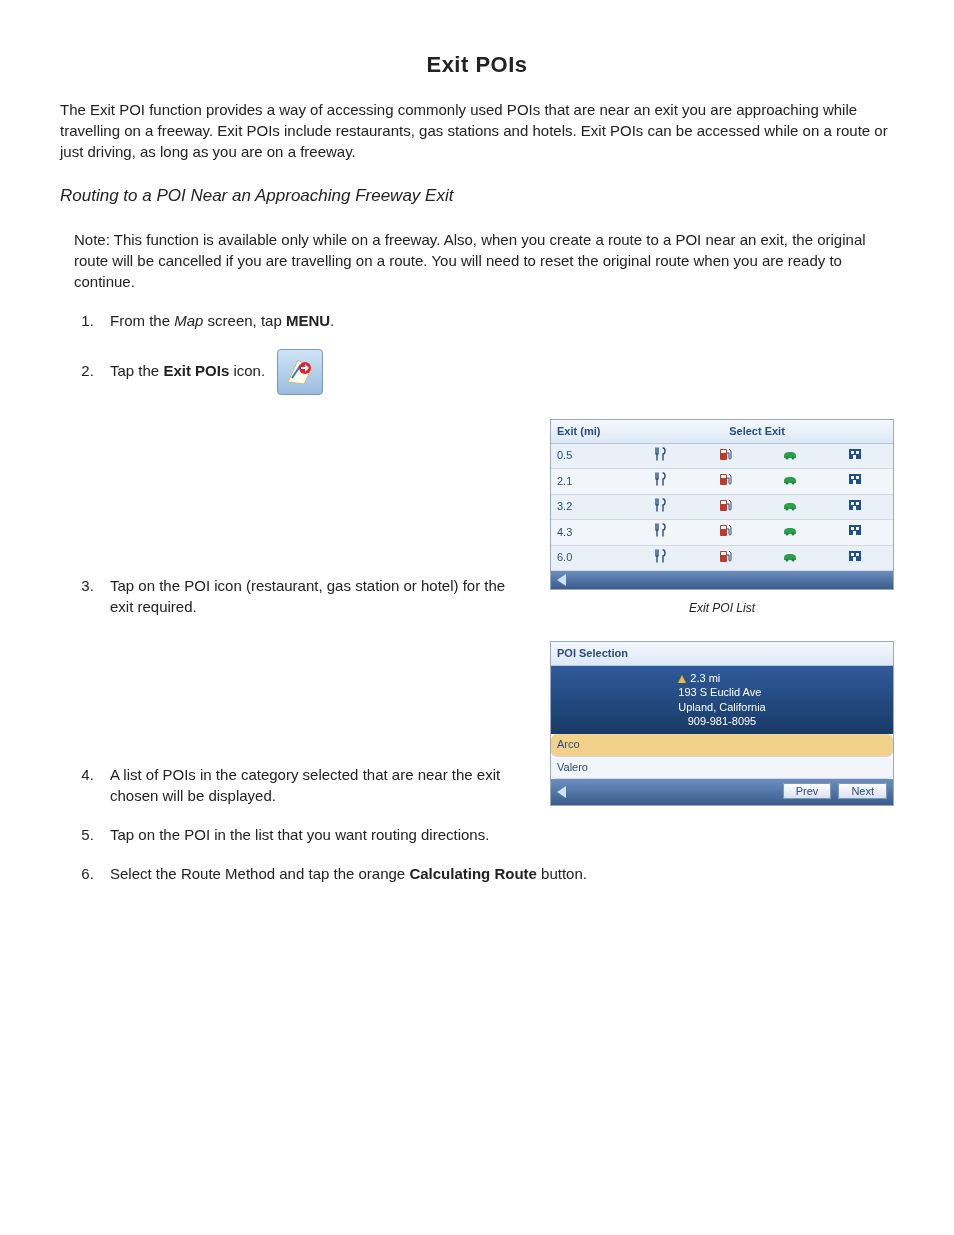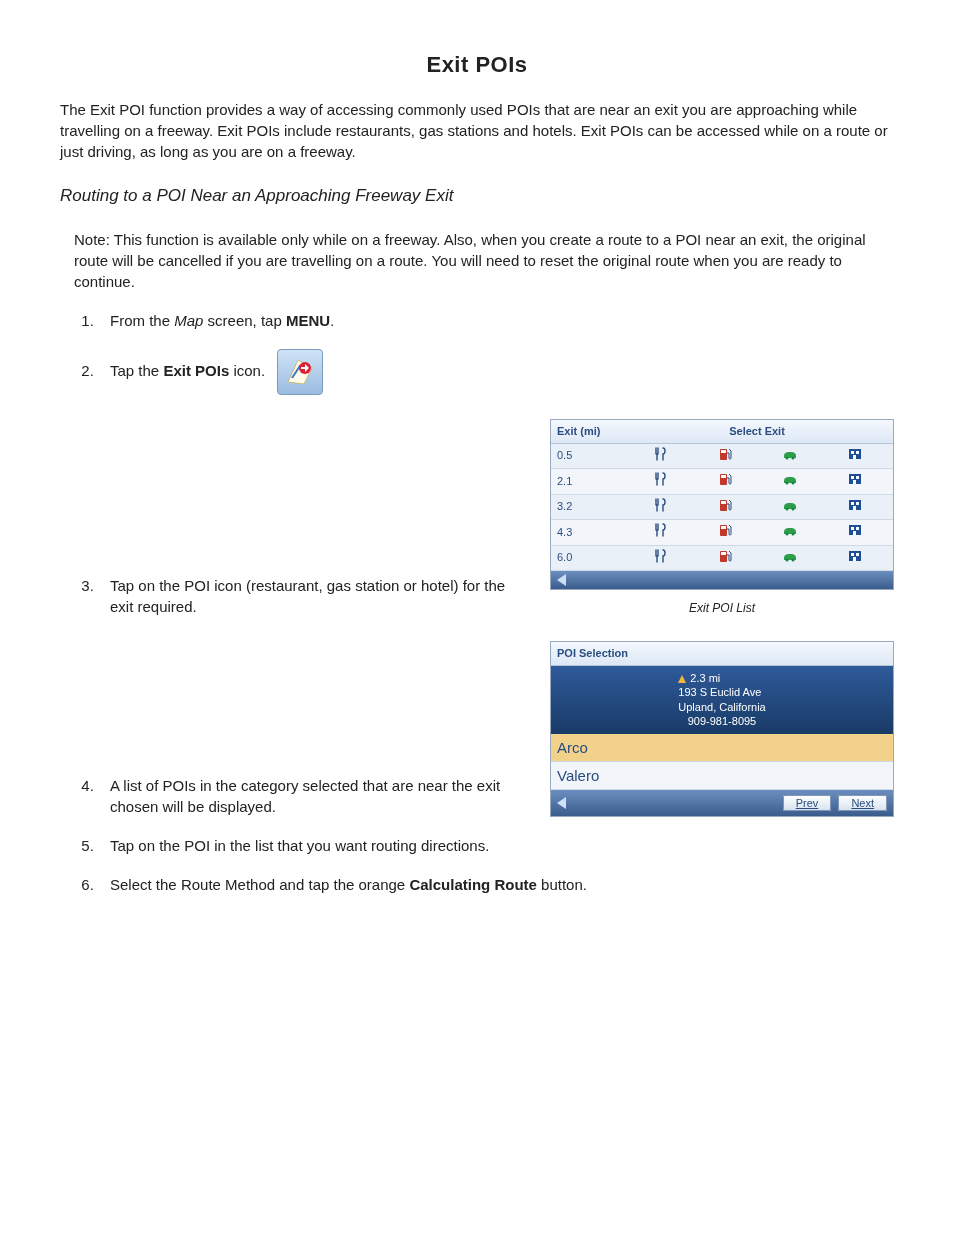--- a/index.html
+++ b/index.html
@@ -124,40 +124,40 @@
     flex-direction:column;
   }
   .info-left { line-height:1.3; }
   .arrow-up {
     display:inline-block;width:0;height:0;
     border-left:4px solid transparent;border-right:4px solid transparent;border-bottom:8px solid #f7b634;
     margin-right:4px;vertical-align:middle;
   }
   .plist div {
     color:#2a4d80;
-    font-size:15px;
+    font-size:11px;
     padding:3px 6px;
     border-bottom:1px solid #cfd9e6;
     background:#f2f6fb;
+    border-radius:6px;
   }
   .plist div.sel { background:#f2d28a; }
   .panel2-foot {
     background: linear-gradient(#6b8fc0,#3a5c8c);
     display:flex; align-items:center; justify-content:space-between;
     padding:3px 6px; height:20px;
   }
   .btn {
     background: linear-gradient(#fff,#d7e2ef);
     border:1px solid #7f97b5;
     color:#2a4d80;
     font-size:11px;
     padding:1px 12px;
     border-radius:2px;
     margin-left:4px;
-    text-decoration:underline;
   }
 </style>
 </head>
 <body>
 
 <h1 class="title">Exit POIs</h1>
 
 <p class="intro">The Exit POI function provides a way of accessing commonly used POIs that are near an exit you are approaching while travelling on a freeway.  Exit POIs include restaurants, gas stations and hotels.  Exit POIs can be accessed while on a route or just driving, as long as you are on a freeway.</p>
 
 <h2 class="sub">Routing to a POI Near an Approaching Freeway Exit</h2>

